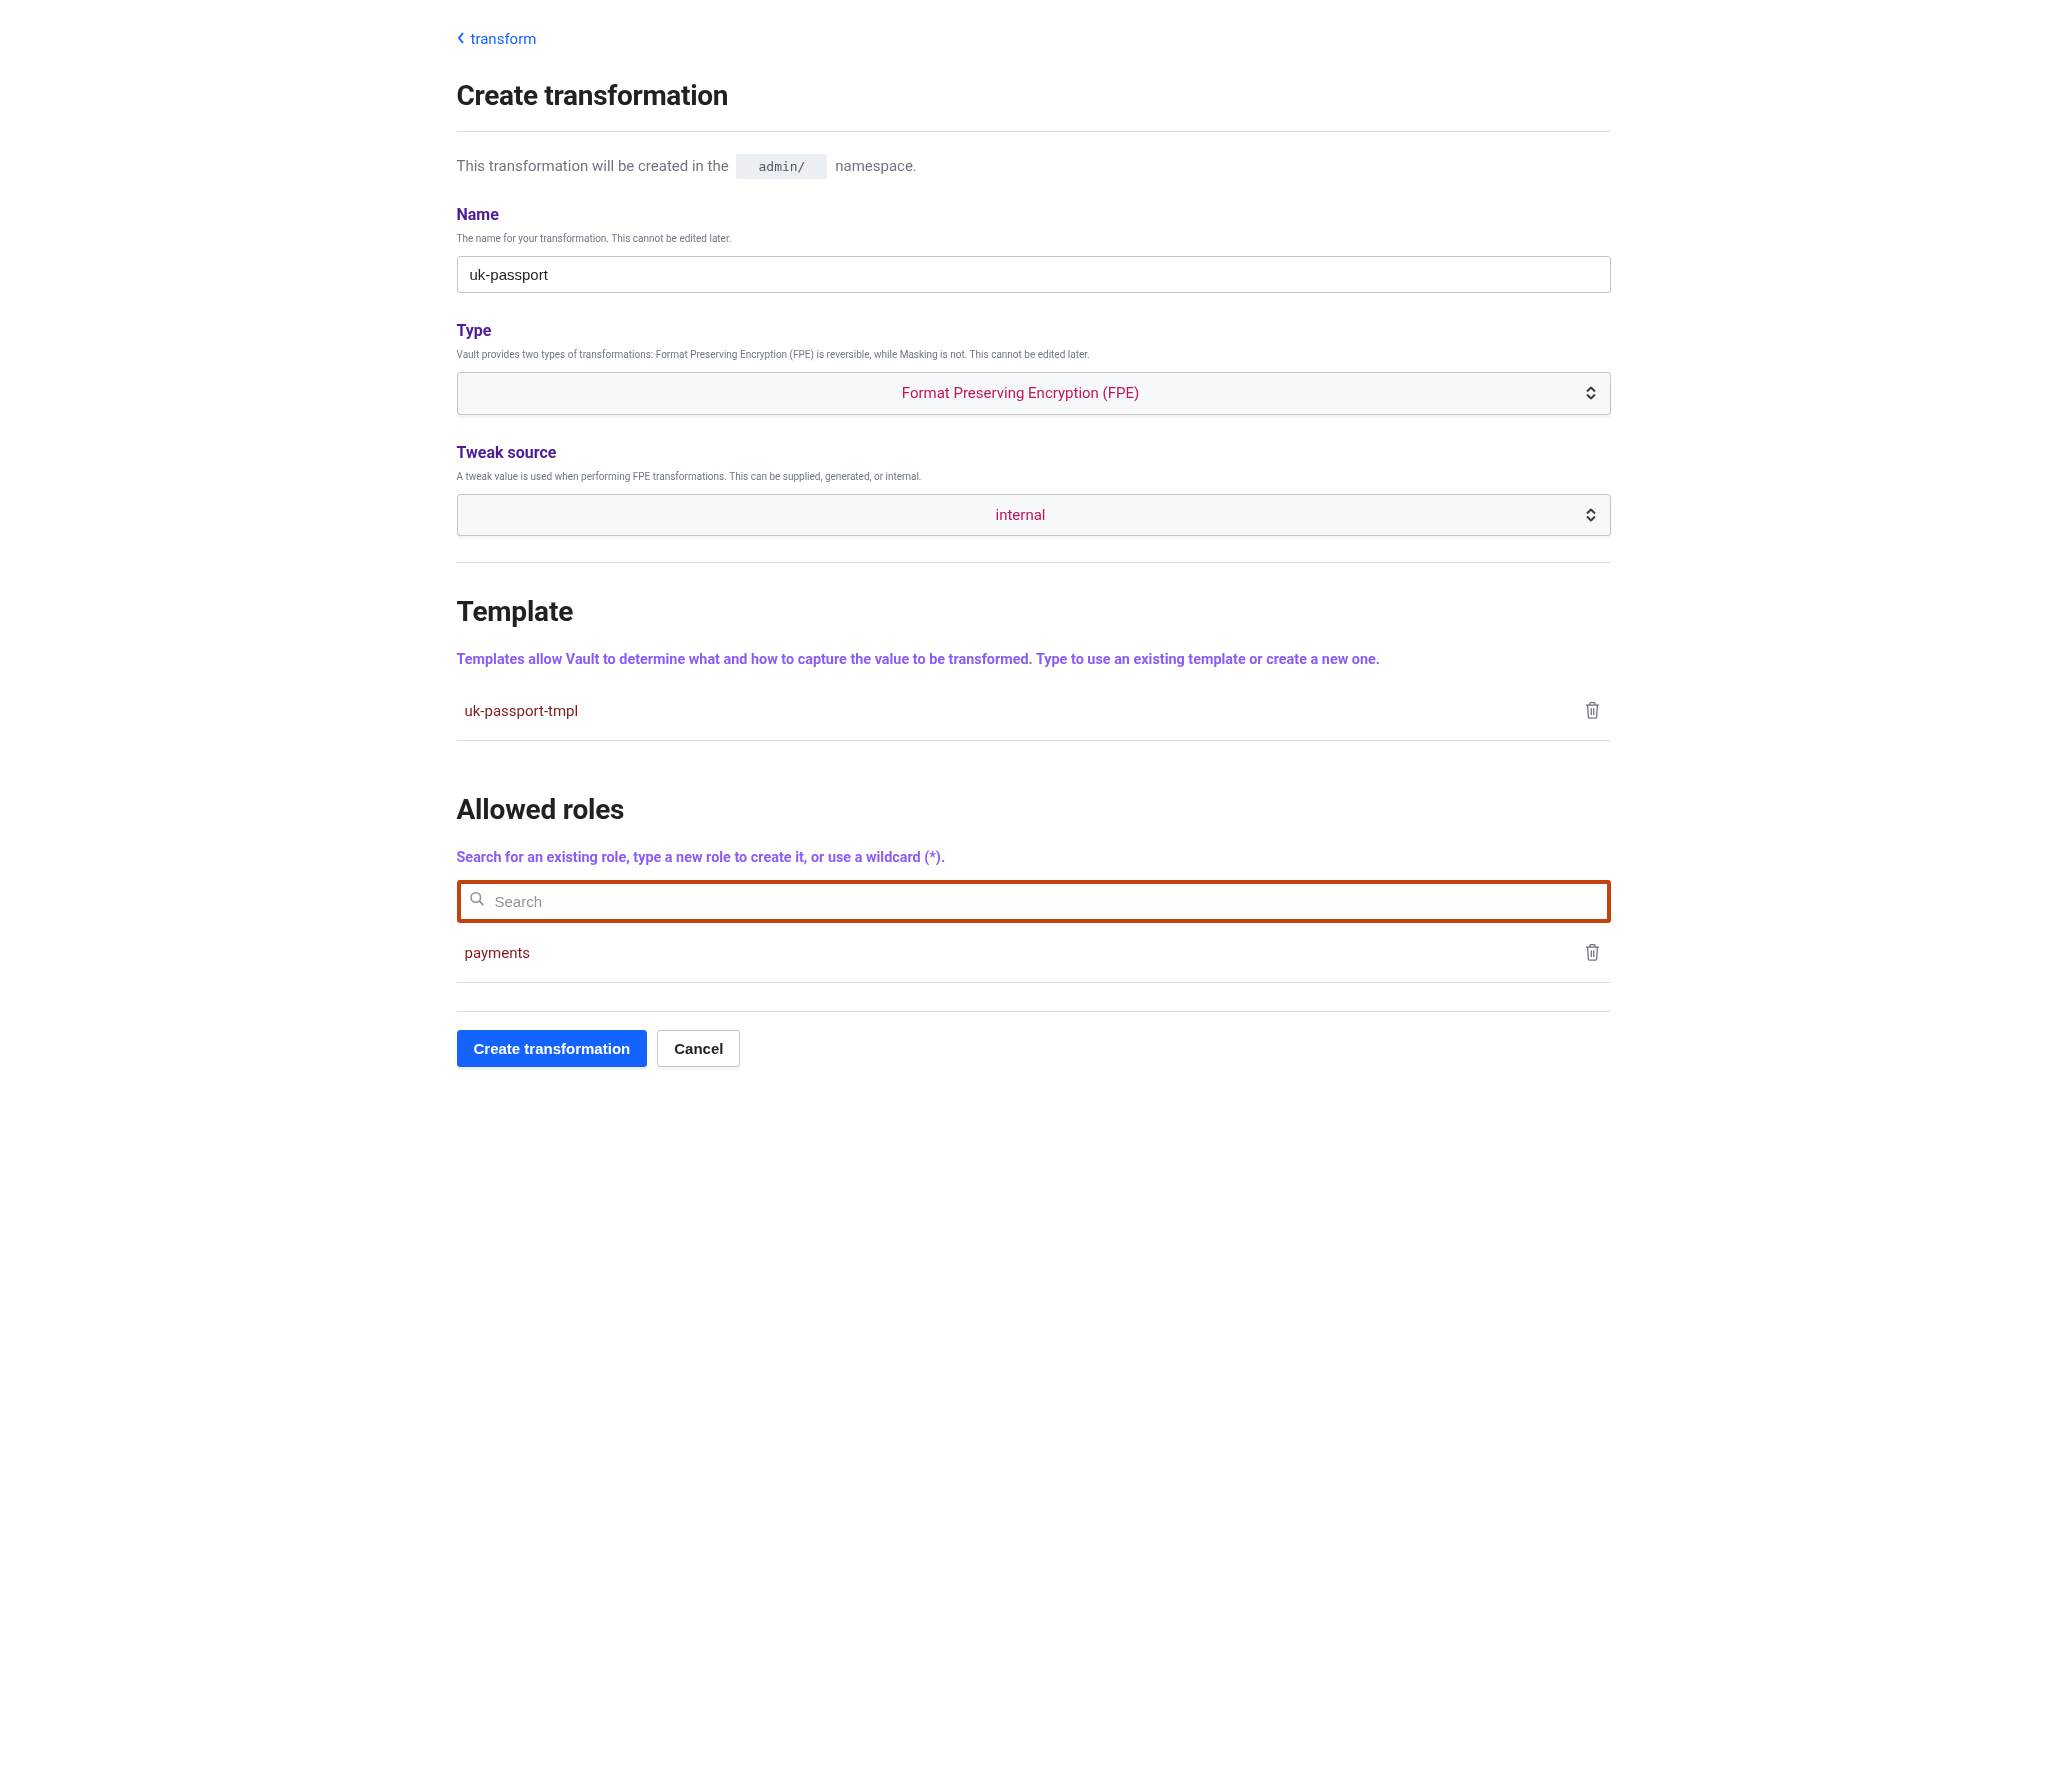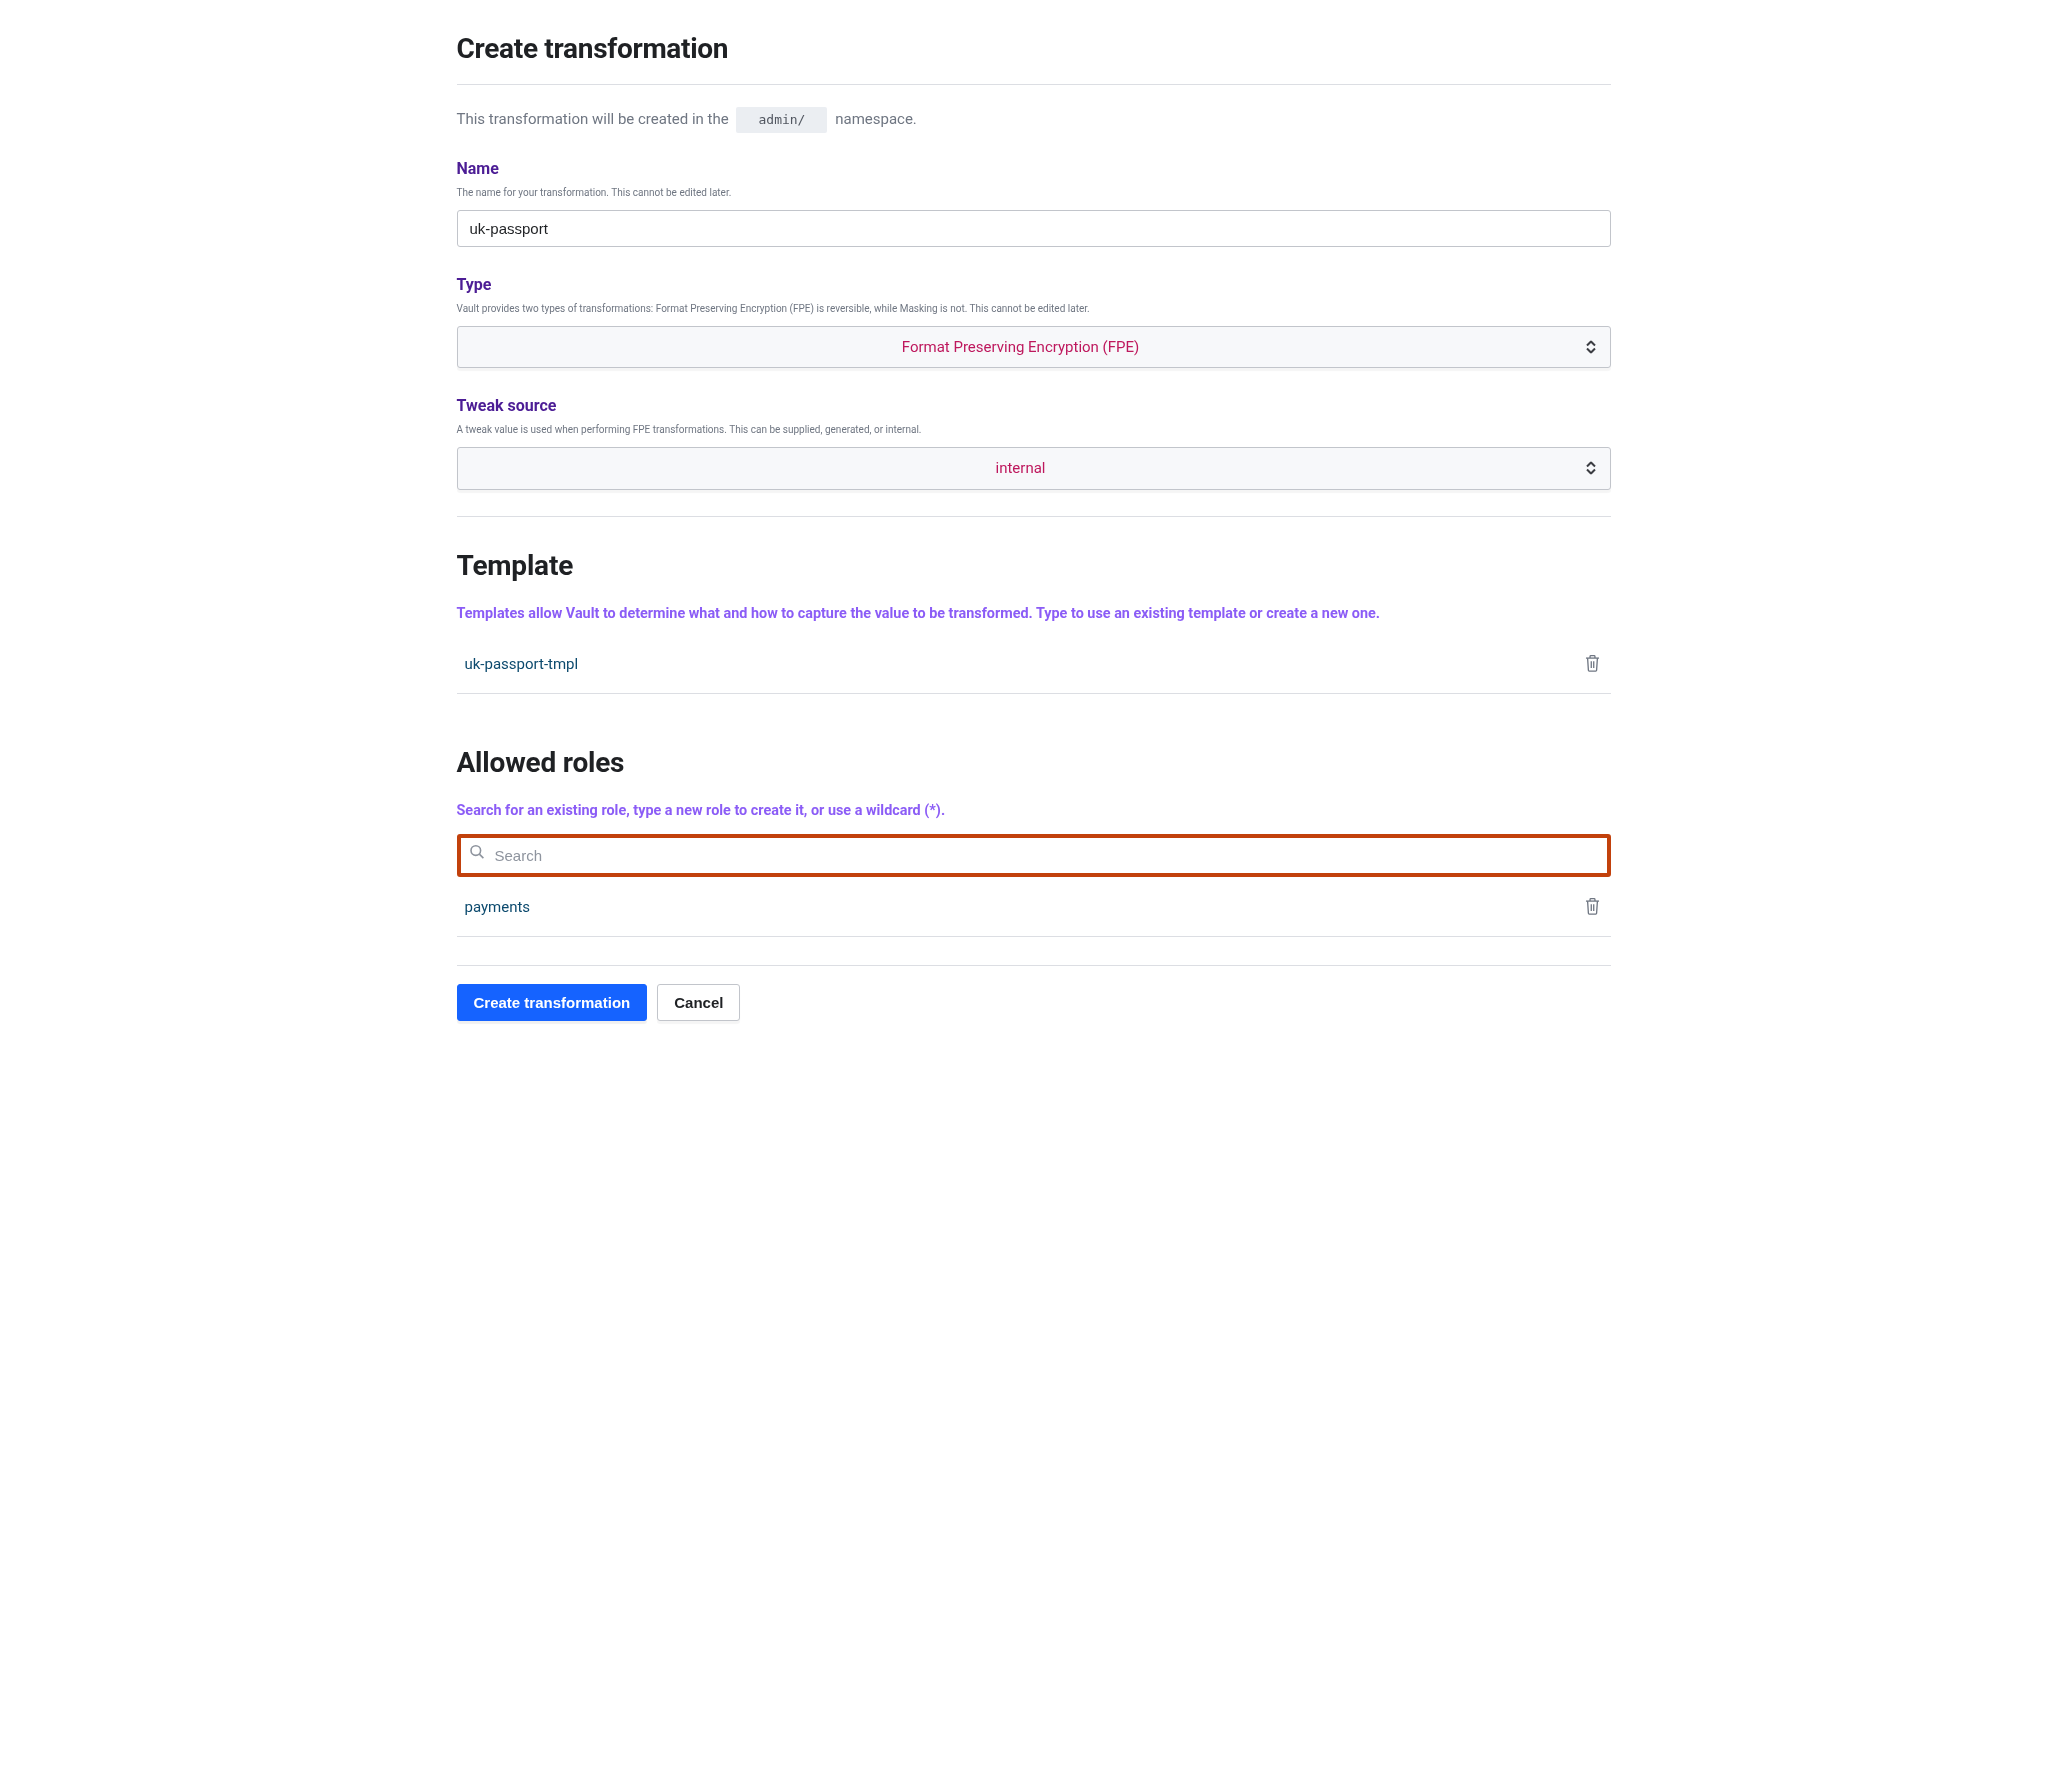--- a/index.html
+++ b/index.html
@@ -101,21 +101,21 @@
     }
     .section-help { color: #8b5cf6; font-size: 14.4px; margin-bottom: 12px; font-weight: bold; }
 
     .list-row {
       display: flex;
       align-items: center;
       justify-content: space-between;
       padding: 14px 6px 14px 8px;
       border-bottom: 1px solid #dcdee3;
     }
-    .list-row .item-label { font-size: 15px; color: #0c4a6e; }
+    .list-row .item-label { font-size: 15px; color: #7f1d1d; }
     .trash-btn {
       background: none;
       border: none;
       cursor: pointer;
       padding: 4px;
       display: flex;
       align-items: center;
     }
     .trash-btn svg { width: 17px; height: 18px; stroke: #6f7682; fill: none; stroke-width: 1.6; }
 
@@ -168,20 +168,28 @@
       border: 1px solid #c2c5cb;
       color: #1f2124;
       box-shadow: 0 3px 1px rgba(0,0,0,0.04);
     }
   </style>
 </head>
 <body>
 
 <div class="container">
 
+  <div class="breadcrumb">
+    <span>
+      <svg viewBox="0 0 8 12">
+          <polyline points="6,1 2,6 6,11"></polyline>
+        </svg>
+    </span>
+    <a href="#">transform</a>
+  </div>
 
   <h1 class="page-title">Create transformation</h1>
   <hr class="hr-thin">
 
   <p class="intro">
     <span>This transformation will be created in the</span>
     <span class="namespace-chip">admin/</span>
     <span>namespace.</span>
   </p>
 

